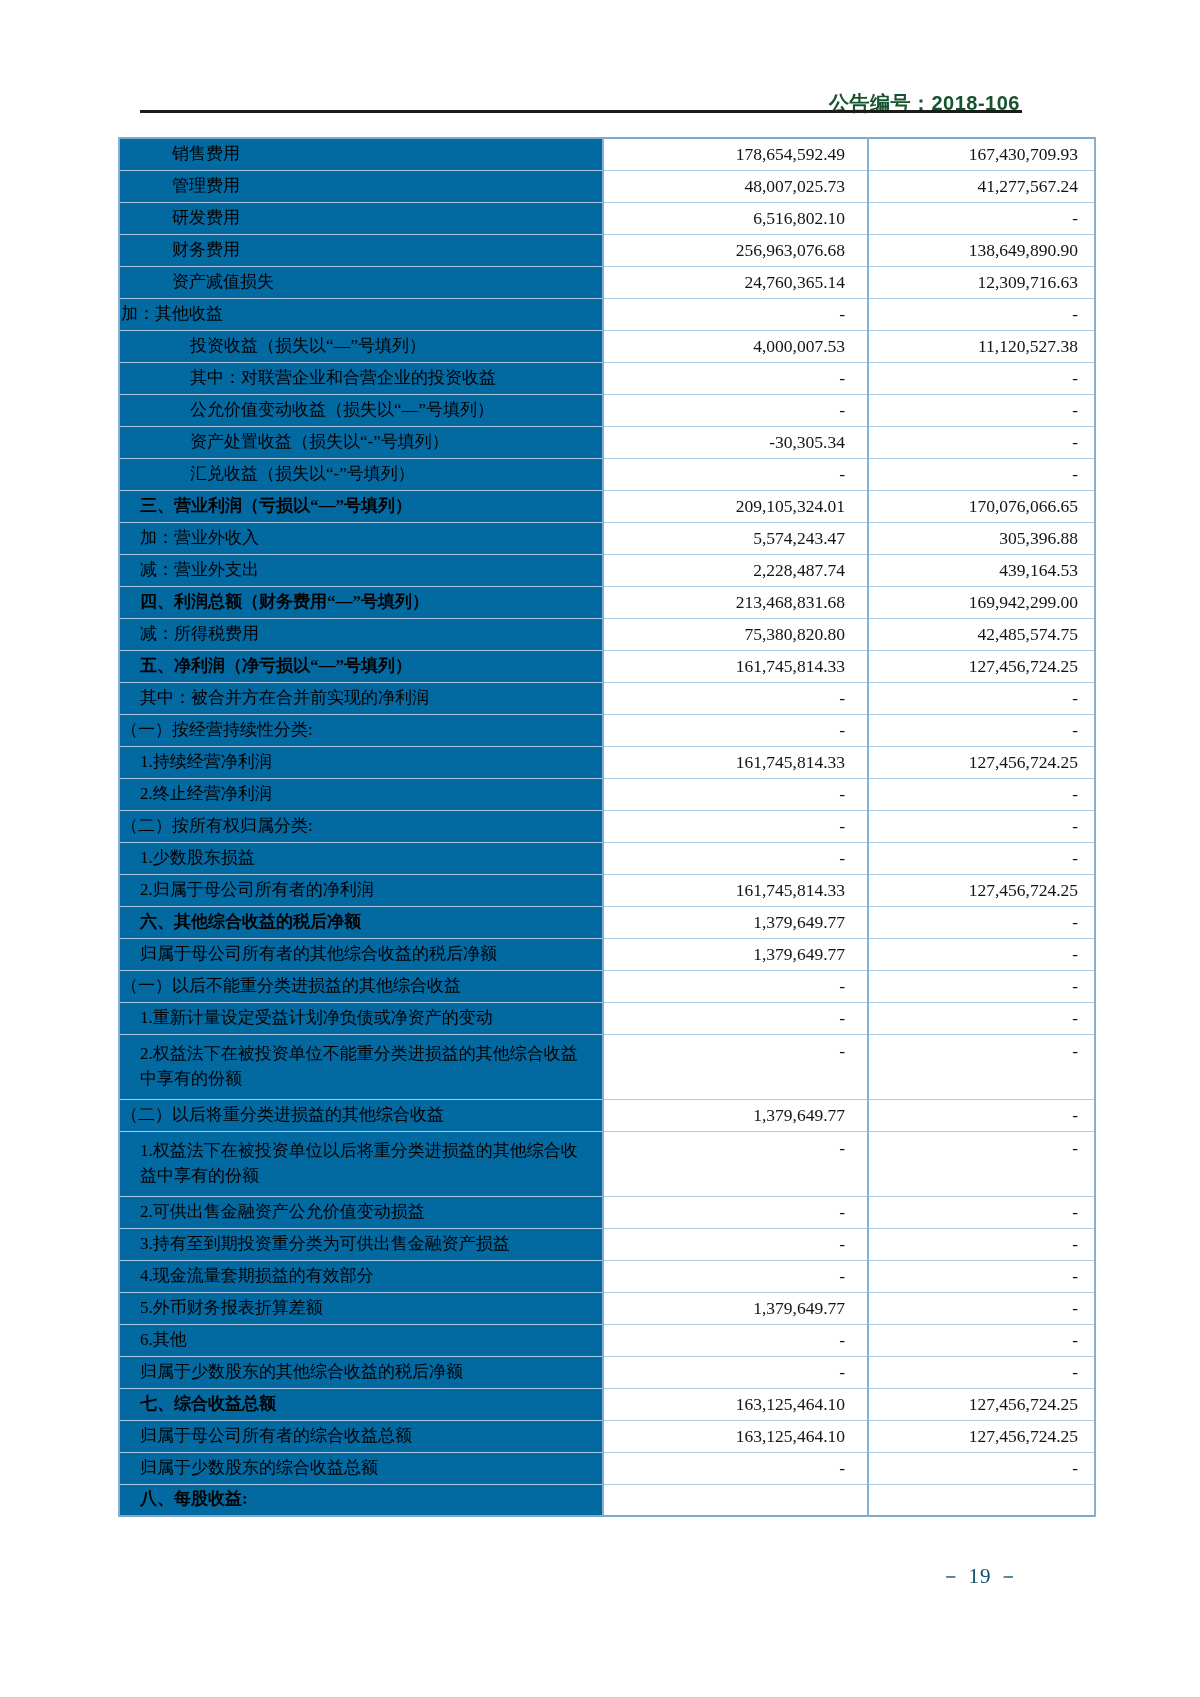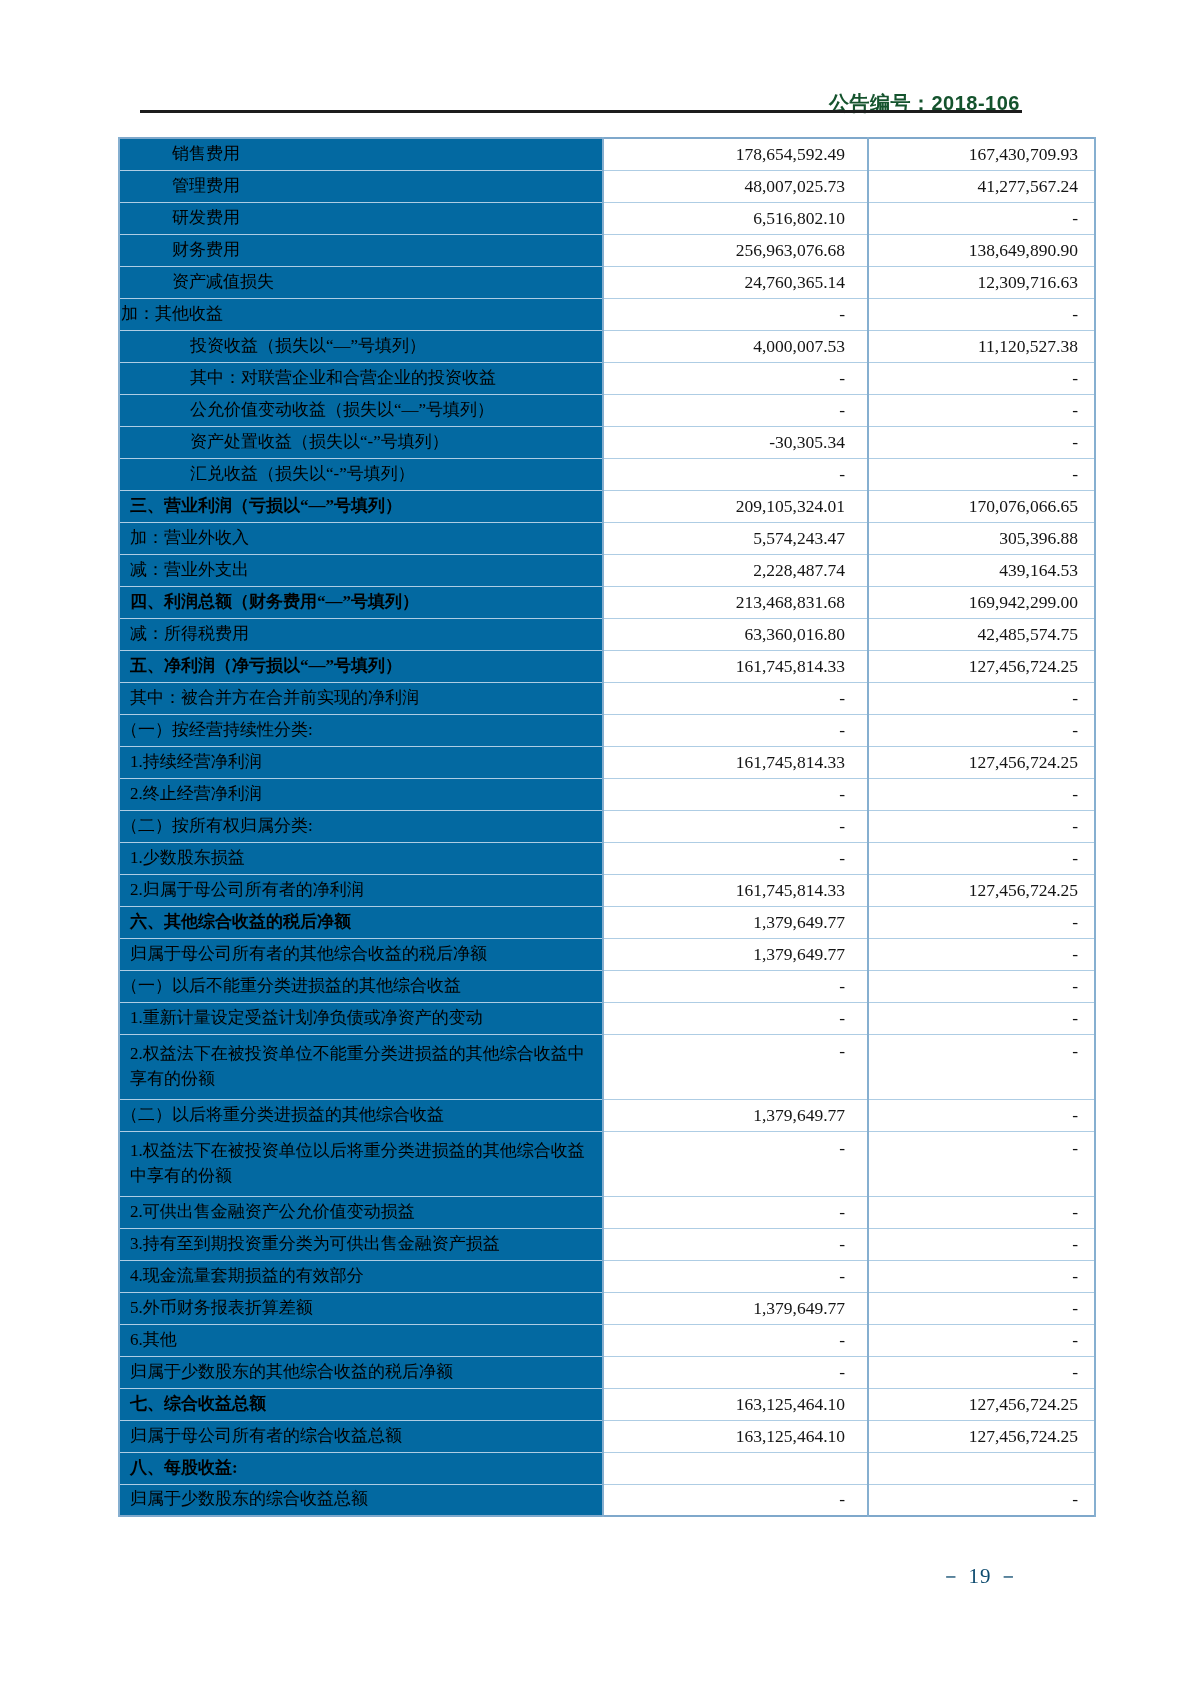--- a/index.html
+++ b/index.html
@@ -52,21 +52,21 @@
     overflow:hidden;
   }
   tr.row{height:32px;}
   tr.row.tall{height:65px;}
   td.label{
     background:#0369a1;
     padding-right:8px;
     line-height:1.45;
   }
   td.label.bold{font-weight:bold;}
-  td.lvl0{padding-left:10px;}
+  td.lvl0{padding-left:20px;}
   td.lvl1{}
   td.lvl2{}
   td.lvl3{padding-left:52px;}
   td.lvl4{padding-left:70px;}
   td.val{
     background:#ffffff;
     text-align:right;
     padding-right:22px;
     font-size:17.5px;
     color:#141414;
@@ -170,21 +170,21 @@
           <td class="val current">2,228,487.74</td>
           <td class="val prior">439,164.53</td>
         </tr>
         <tr class="row">
           <td class="label lvl0 bold">四、利润总额（财务费用“—”号填列）</td>
           <td class="val current">213,468,831.68</td>
           <td class="val prior">169,942,299.00</td>
         </tr>
         <tr class="row">
           <td class="label lvl0">减：所得税费用</td>
-          <td class="val current">63,360,016.80</td>
+          <td class="val current">75,380,820.80</td>
           <td class="val prior">42,485,574.75</td>
         </tr>
         <tr class="row">
           <td class="label lvl0 bold">五、净利润（净亏损以“—”号填列）</td>
           <td class="val current">161,745,814.33</td>
           <td class="val prior">127,456,724.25</td>
         </tr>
         <tr class="row">
           <td class="label lvl0">其中：被合并方在合并前实现的净利润</td>
           <td class="val current">-</td>
@@ -287,29 +287,29 @@
         </tr>
         <tr class="row">
           <td class="label lvl0 bold">七、综合收益总额</td>
           <td class="val current">163,125,464.10</td>
           <td class="val prior">127,456,724.25</td>
         </tr>
         <tr class="row">
           <td class="label lvl0">归属于母公司所有者的综合收益总额</td>
           <td class="val current">163,125,464.10</td>
           <td class="val prior">127,456,724.25</td>
+        </tr>
+        <tr class="row">
+          <td class="label lvl0">归属于少数股东的综合收益总额</td>
+          <td class="val current">-</td>
+          <td class="val prior">-</td>
         </tr>
         <tr class="row">
           <td class="label lvl0 bold">八、每股收益:</td>
           <td class="val current"></td>
           <td class="val prior"></td>
         </tr>
-        <tr class="row">
-          <td class="label lvl0">归属于少数股东的综合收益总额</td>
-          <td class="val current">-</td>
-          <td class="val prior">-</td>
-        </tr>
       </tbody>
   </table>
 
   <div class="page-number">－ 19 －</div>
 
 </div>
 
 </body></html>

